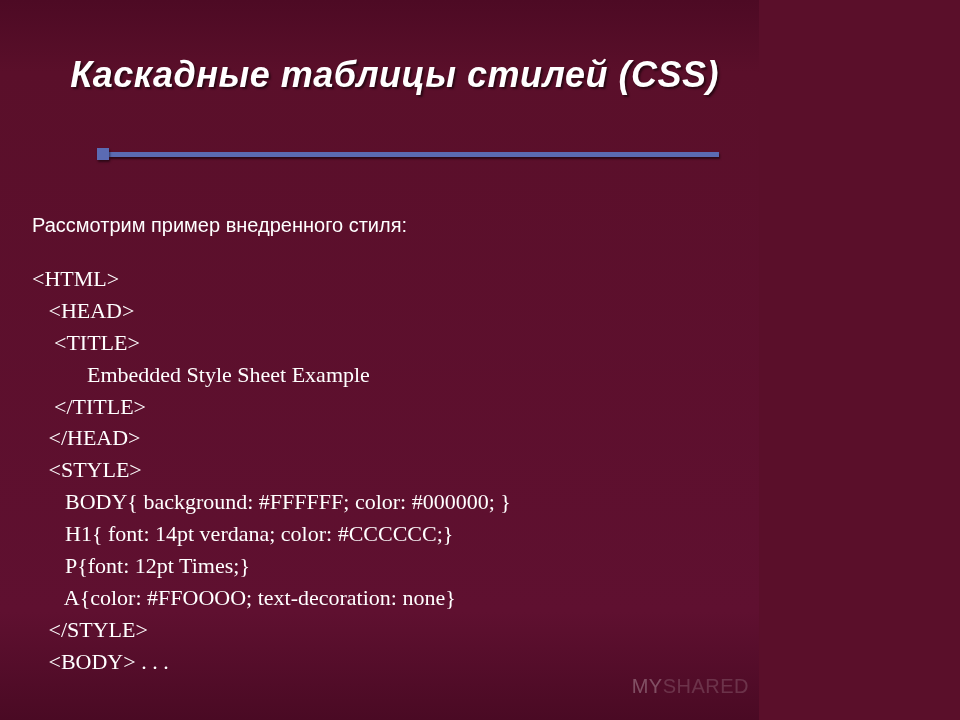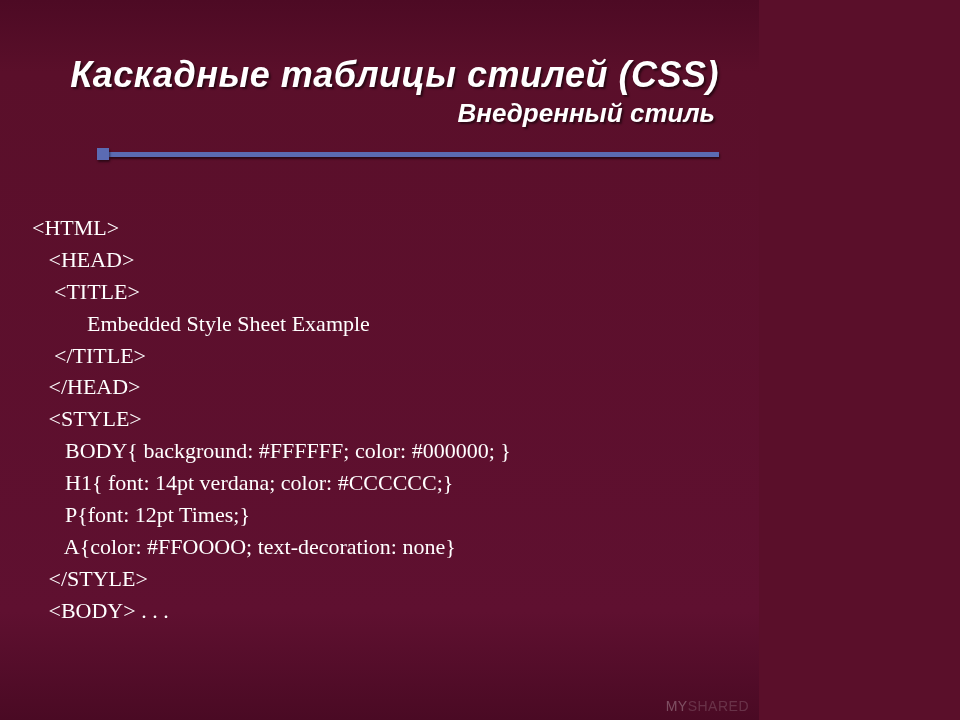--- a/index.html
+++ b/index.html
@@ -87,45 +87,45 @@
   .code {
     font-family: Liberation Serif, serif;
     font-size: 22px;
     line-height: 1.45;
     color: #fff;
     white-space: pre;
   }
   .watermark {
     position: absolute;
     right: 10px;
-    bottom: 6px;
+    bottom: 22px;
     font-family: Arial, sans-serif;
-    font-size: 14px;
+    font-size: 20px;
     color: rgba(255,255,255,0.28);
     letter-spacing: 0.5px;
   }
   .watermark .alt {
     color: rgba(255,255,255,0.16);
   }
 </style>
 </head>
 <body>
 
 <div class="slide">
 
   <div class="heading-block">
     <div class="heading-title">Каскадные таблицы стилей (CSS)</div>
-    <div class="heading-subtitle">Внедренный стиль</div>
   </div>
 
   <div class="divider"></div>
 
   <div class="body-block">
     <p class="para1">
     </p>
+    <p class="para2">Рассмотрим пример внедренного стиля:</p>
     <div class="code">&lt;HTML&gt;
    &lt;HEAD&gt;
     &lt;TITLE&gt;
           Embedded Style Sheet Example
     &lt;/TITLE&gt;
    &lt;/HEAD&gt;
    &lt;STYLE&gt;
       BODY{ background: #FFFFFF; color: #000000; }
       H1{ font: 14pt verdana; color: #CCCCCC;}
       P{font: 12pt Times;}

